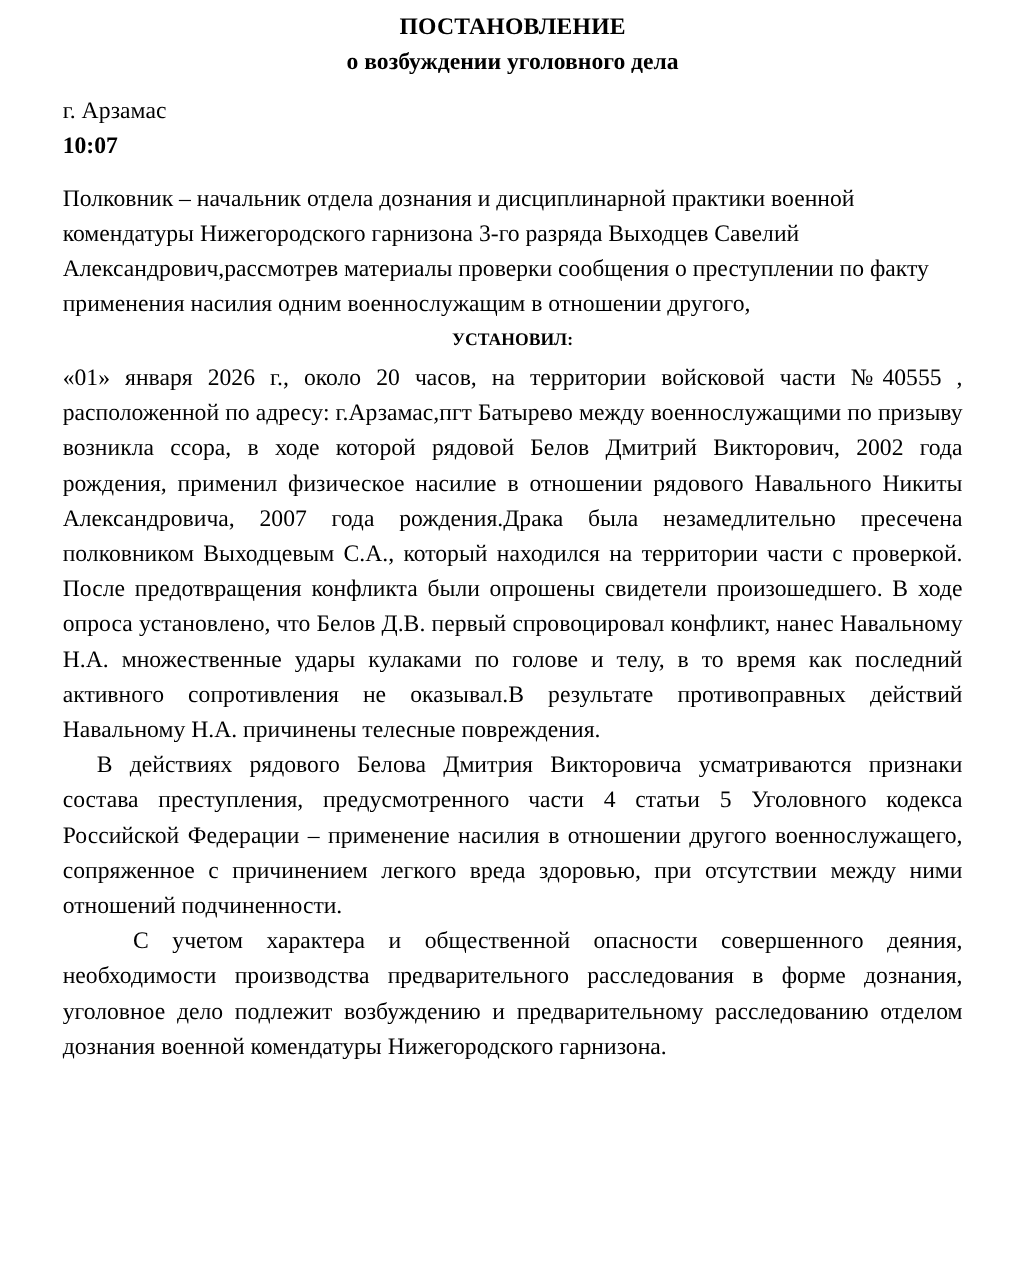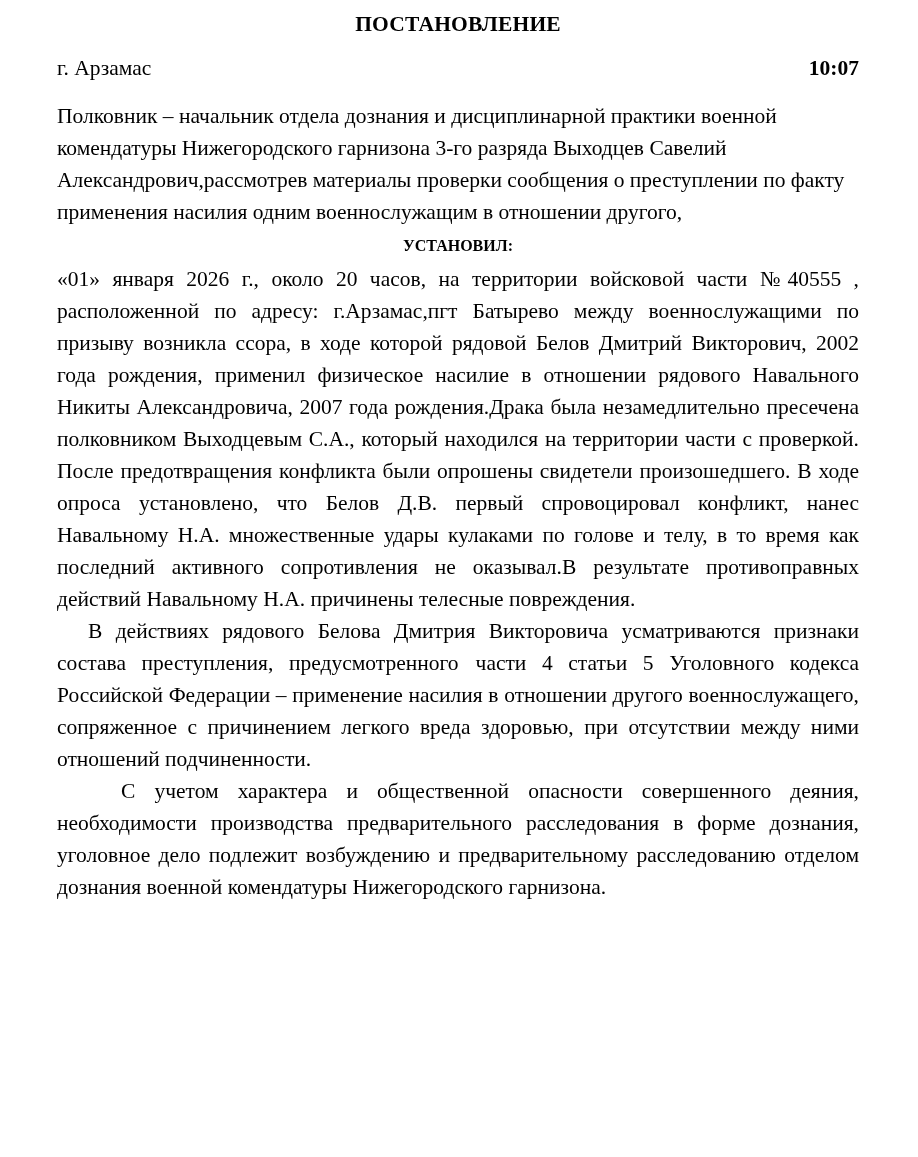--- a/index.html
+++ b/index.html
@@ -14,21 +14,21 @@
     width: 918px;
     height: 979px;
     margin: 0 auto;
     background: #ffffff;
     color: #000000;
     font-family: "Liberation Serif", "DejaVu Serif", serif;
     font-size: 21.5px;
     line-height: 32px;
     overflow: hidden;
     box-sizing: border-box;
-    padding: 0 59px 0 57px;
+    padding: 0 43px 0 57px;
   }
 
   .doc-title {
     text-align: center;
     font-weight: bold;
     font-size: 21.5px;
     line-height: 30px;
     margin: 0;
     padding: 0;
   }
@@ -41,20 +41,21 @@
   .title-sub {
     padding-top: 2px;
   }
 
   .meta-row {
     display: flex;
     justify-content: space-between;
     align-items: baseline;
     margin-top: 13px;
     line-height: 32px;
+    flex-direction: column;
   }
 
   .meta-city {
     text-align: left;
     white-space: nowrap;
   }
 
   .meta-date-block {
     text-align: right;
     white-space: nowrap;
@@ -107,20 +108,21 @@
     width: 17px;
   }
 </style>
 </head>
 <body>
 
 <div class="page">
 
   <div class="doc-title title-main">ПОСТАНОВЛЕНИЕ</div>
 
+  <div class="doc-title title-sub">о возбуждении уголовного дела</div>
 
   <div class="meta-row">
     <div class="meta-city">г. Арзамас</div>
     <div class="meta-date-block">
       <span class="meta-time">10:07</span>
     </div>
   </div>
 
   <div class="preamble">Полковник – начальник отдела дознания и дисциплинарной практики военной комендатуры Нижегородского гарнизона 3-го разряда Выходцев Савелий Александрович,рассмотрев материалы проверки сообщения о преступлении по факту применения насилия одним военнослужащим в отношении другого,</div>
 

